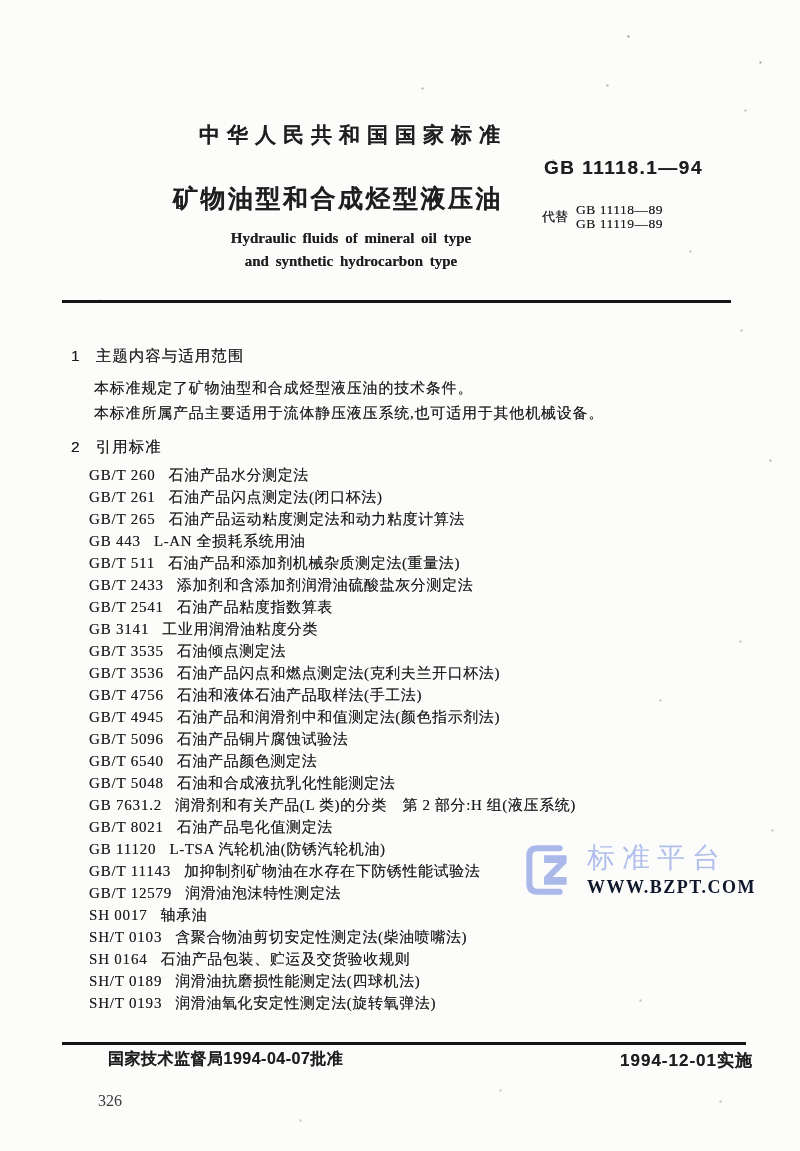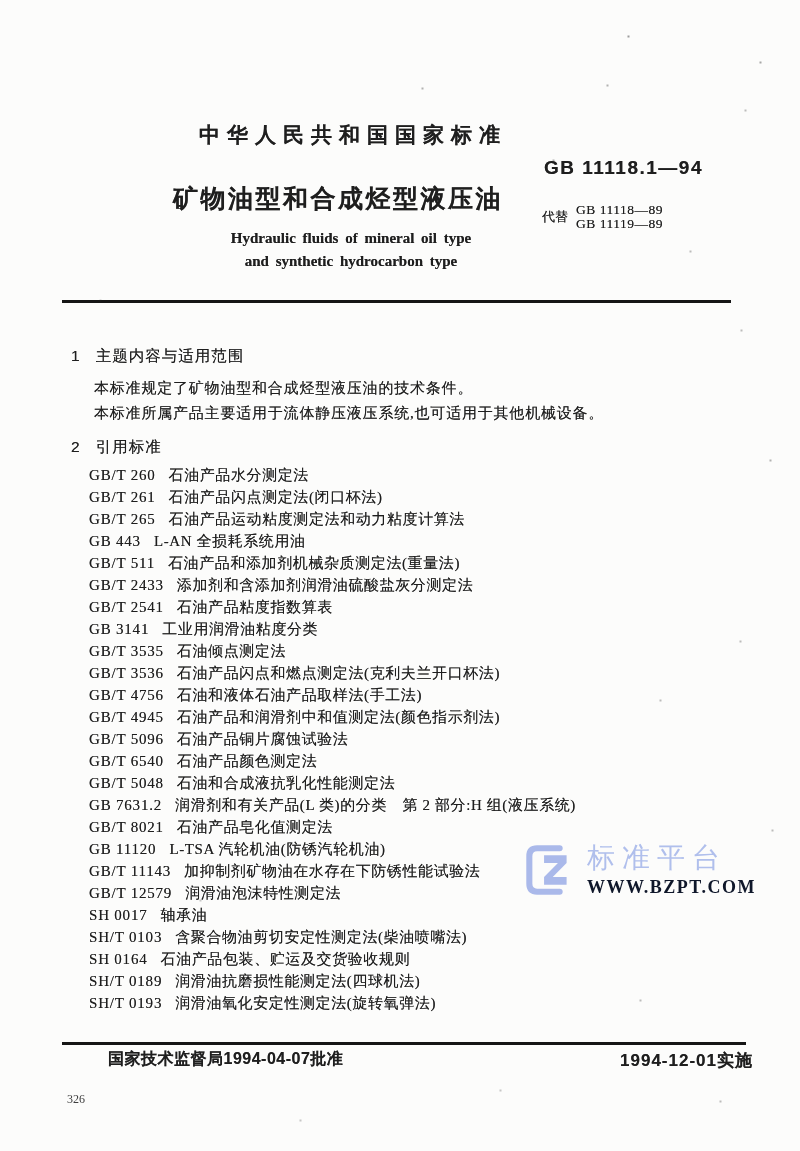--- a/index.html
+++ b/index.html
@@ -88,21 +88,21 @@
     font-weight: bold; font-size: 16px; letter-spacing: 0.5px;
     white-space: nowrap;
     margin-left: 46px;
   }
   .footer-right {
     right: 47px; top: 1049px;
     font-family: "Liberation Sans", sans-serif;
     font-weight: bold; font-size: 17px; letter-spacing: 1px;
     white-space: nowrap;
   }
-  .page-num { left: 67px; top: 1092px; font-size: 12px; color: #3c3c3c; }
+  .page-num { left: 98px; top: 1092px; font-size: 16px; color: #3c3c3c; }
 
   
   .watermark {
     left: 525px; top: 842px; z-index: 1;
     display: flex; align-items: flex-start; gap: 10px;
     pointer-events: none;
   }
   .wm-logo { width: 52px; height: 52px; margin-top: 2px; }
   .wm-text { display: flex; flex-direction: column; }
   .wm-name {

